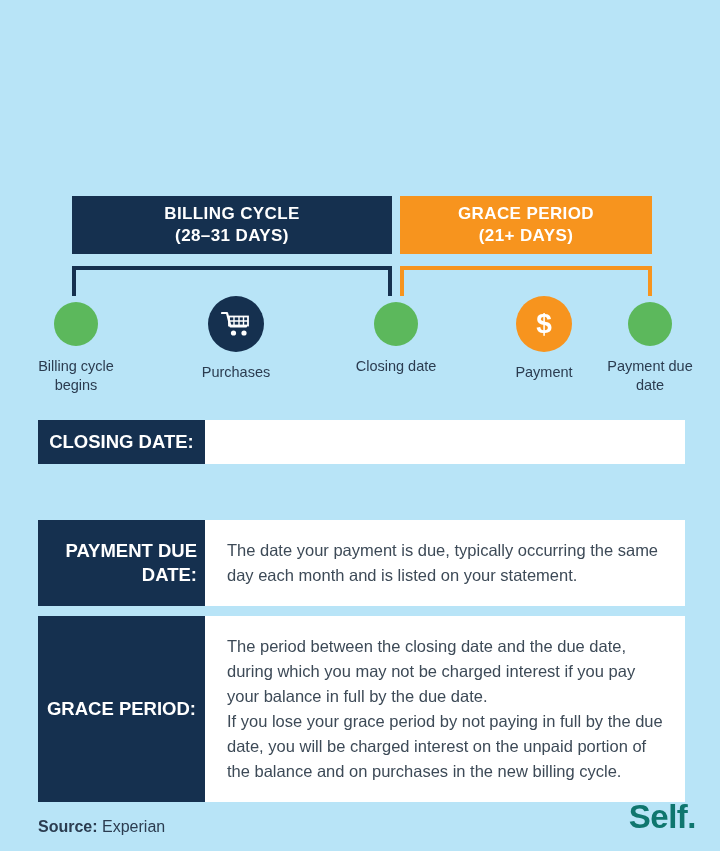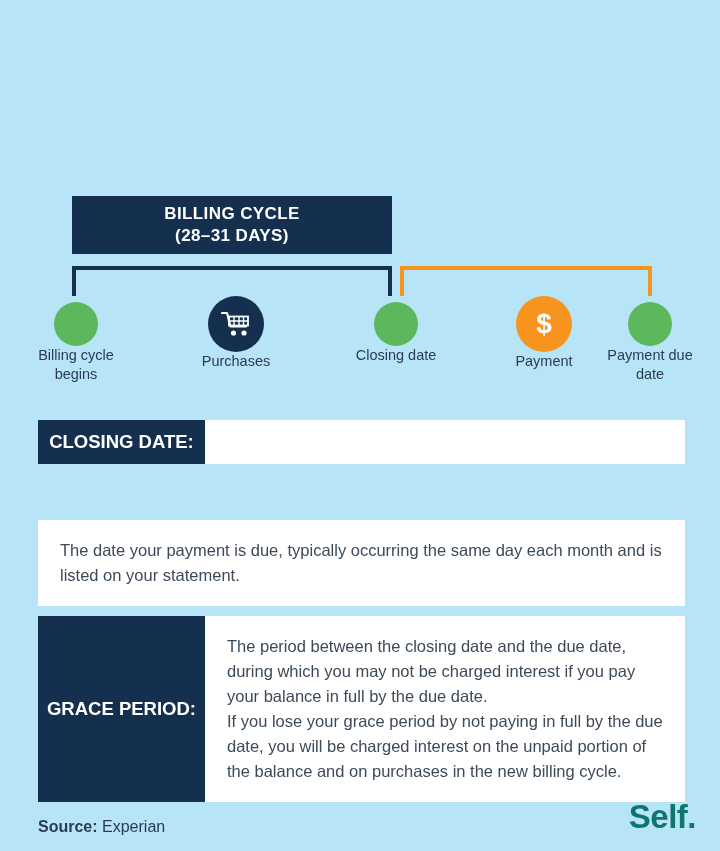--- a/index.html
+++ b/index.html
@@ -89,20 +89,21 @@
     width: 44px; height: 44px;
     border-radius: 50%;
     margin: 6px auto 0 auto;
     display: flex; align-items: center; justify-content: center;
   }
   .dot-green  { background: #5cb85c; }
   .dot-navy   { width: 56px; height: 56px; margin-top: 0; background: #15304f; }
   .dot-orange { width: 56px; height: 56px; margin-top: 0; background: #f7941e; }
 
   .node-label {
+    margin-top: 11px;
     color: #2b3c50;
     font-size: 14.5px;
     line-height: 19px;
   }
 
   
   .card {
     position: absolute;
     left: 38px;
     width: 647px;
@@ -157,20 +158,24 @@
 </style>
 </head>
 <body>
 
 <div class="page">
 
 
   <div class="bar bar-billing">
     <span>BILLING CYCLE</span>
     <span>(28–31 DAYS)</span>
+  </div>
+  <div class="bar bar-grace">
+    <span>GRACE PERIOD</span>
+    <span>(21+ DAYS)</span>
   </div>
 
   <div class="bracket bracket-billing"></div>
   <div class="bracket bracket-grace"></div>
 
   <div class="timeline">
 
     <div class="connector" style="left:100px; width:106px;"></div>
     <div class="connector" style="left:266px; width:106px;"></div>
     <div class="connector" style="left:416px; width:98px;"></div>
@@ -213,20 +218,21 @@
       <div class="node-label">Payment due date</div>
     </div>
 
   </div>
 
   <div class="card" id="card-closing">
     <div class="card-label">CLOSING DATE:</div>
   </div>
 
   <div class="card" id="card-payment">
+    <div class="card-label">PAYMENT DUE DATE:</div>
     <div class="card-body">
       <p>The date your payment is due, typically occurring the same day each month and is listed on your statement.</p>
     </div>
   </div>
 
   <div class="card" id="card-grace">
     <div class="card-label">GRACE PERIOD:</div>
     <div class="card-body">
       <p>The period between the closing date and the due date, during which you may not be charged interest if you pay your balance in full by the due date.</p>
       <p>If you lose your grace period by not paying in full by the due date, you will be charged interest on the unpaid portion of the balance and on purchases in the new billing cycle.</p>

